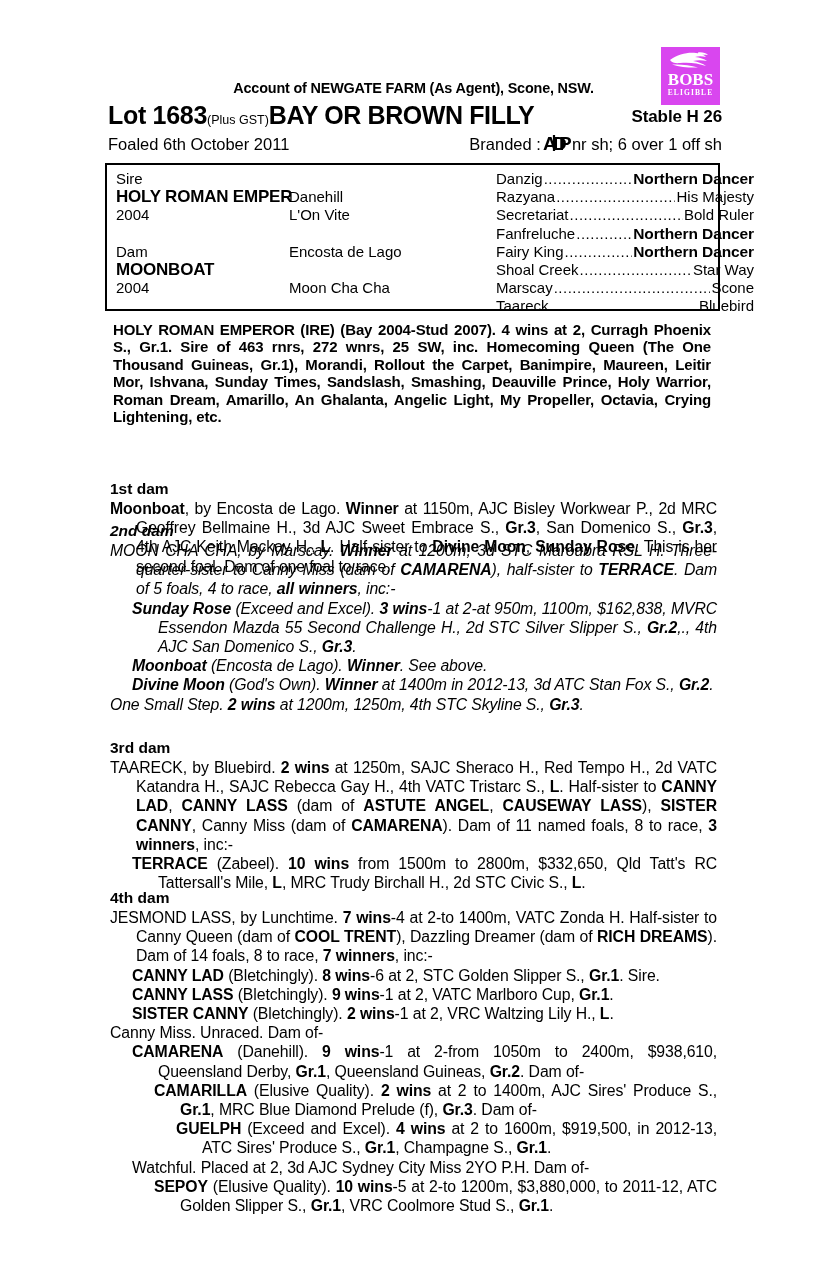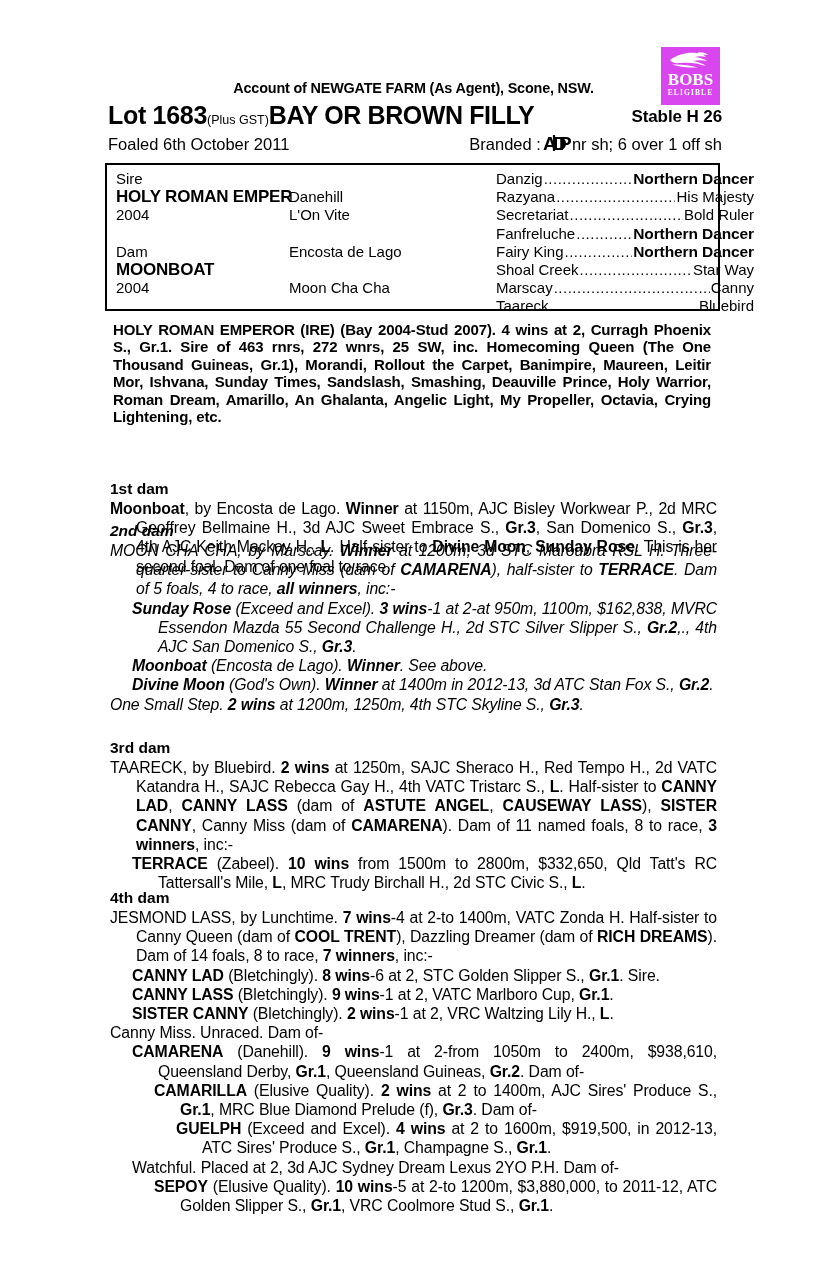--- a/index.html
+++ b/index.html
@@ -315,21 +315,21 @@
             <span class="gp-sire bold">Northern Dancer</span>
           </div>
           <div class="ped-right-row">
             <span class="gp-name">Shoal Creek</span>
             <span class="gp-dots">............................................................</span>
             <span class="gp-sire">Star Way</span>
           </div>
           <div class="ped-right-row">
             <span class="gp-name">Marscay</span>
             <span class="gp-dots">............................................................</span>
-            <span class="gp-sire">Canny</span>
+            <span class="gp-sire">Scone</span>
           </div>
           <div class="ped-right-row">
             <span class="gp-name">Taareck</span>
             <span class="gp-dots">............................................................</span>
             <span class="gp-sire">Bluebird</span>
           </div>
         </div>
     </div>
   </div>
 
@@ -356,18 +356,18 @@
       <div class="dam-block" style="top: 888px;">
         <div class="dam-title">4th dam</div>
         <p class="ped-para lvl0">JESMOND LASS, by Lunchtime. <b>7 wins</b>-4 at 2-to 1400m, VATC Zonda H. Half-sister to Canny Queen (dam of <b>COOL TRENT</b>), Dazzling Dreamer (dam of <b>RICH DREAMS</b>). Dam of 14 foals, 8 to race, <b>7 winners</b>, inc:-</p>
         <p class="ped-para lvl1"><b>CANNY LAD</b> (Bletchingly). <b>8 wins</b>-6 at 2, STC Golden Slipper S., <b>Gr.1</b>. Sire.</p>
         <p class="ped-para lvl1"><b>CANNY LASS</b> (Bletchingly). <b>9 wins</b>-1 at 2, VATC Marlboro Cup, <b>Gr.1</b>.</p>
         <p class="ped-para lvl1"><b>SISTER CANNY</b> (Bletchingly). <b>2 wins</b>-1 at 2, VRC Waltzing Lily H., <b>L</b>.</p>
         <p class="ped-para lvl0">Canny Miss. Unraced. Dam of-</p>
         <p class="ped-para lvl1"><b>CAMARENA</b> (Danehill). <b>9 wins</b>-1 at 2-from 1050m to 2400m, $938,610, Queensland Derby, <b>Gr.1</b>, Queensland Guineas, <b>Gr.2</b>. Dam of-</p>
         <p class="ped-para lvl2"><b>CAMARILLA</b> (Elusive Quality). <b>2 wins</b> at 2 to 1400m, AJC Sires' Produce S., <b>Gr.1</b>, MRC Blue Diamond Prelude (f), <b>Gr.3</b>. Dam of-</p>
         <p class="ped-para lvl3"><b>GUELPH</b> (Exceed and Excel). <b>4 wins</b> at 2 to 1600m, $919,500, in 2012-13, ATC Sires' Produce S., <b>Gr.1</b>, Champagne S., <b>Gr.1</b>.</p>
-        <p class="ped-para lvl1">Watchful. Placed at 2, 3d AJC Sydney Dream Lexus 2YO P.H. Dam of-</p>
+        <p class="ped-para lvl1">Watchful. Placed at 2, 3d AJC Sydney City Miss 2YO P.H. Dam of-</p>
         <p class="ped-para lvl2"><b>SEPOY</b> (Elusive Quality). <b>10 wins</b>-5 at 2-to 1200m, $3,880,000, to 2011-12, ATC Golden Slipper S., <b>Gr.1</b>, VRC Coolmore Stud S., <b>Gr.1</b>.</p>
       </div>
     </div>
 
 </div>
 
 </body></html>

